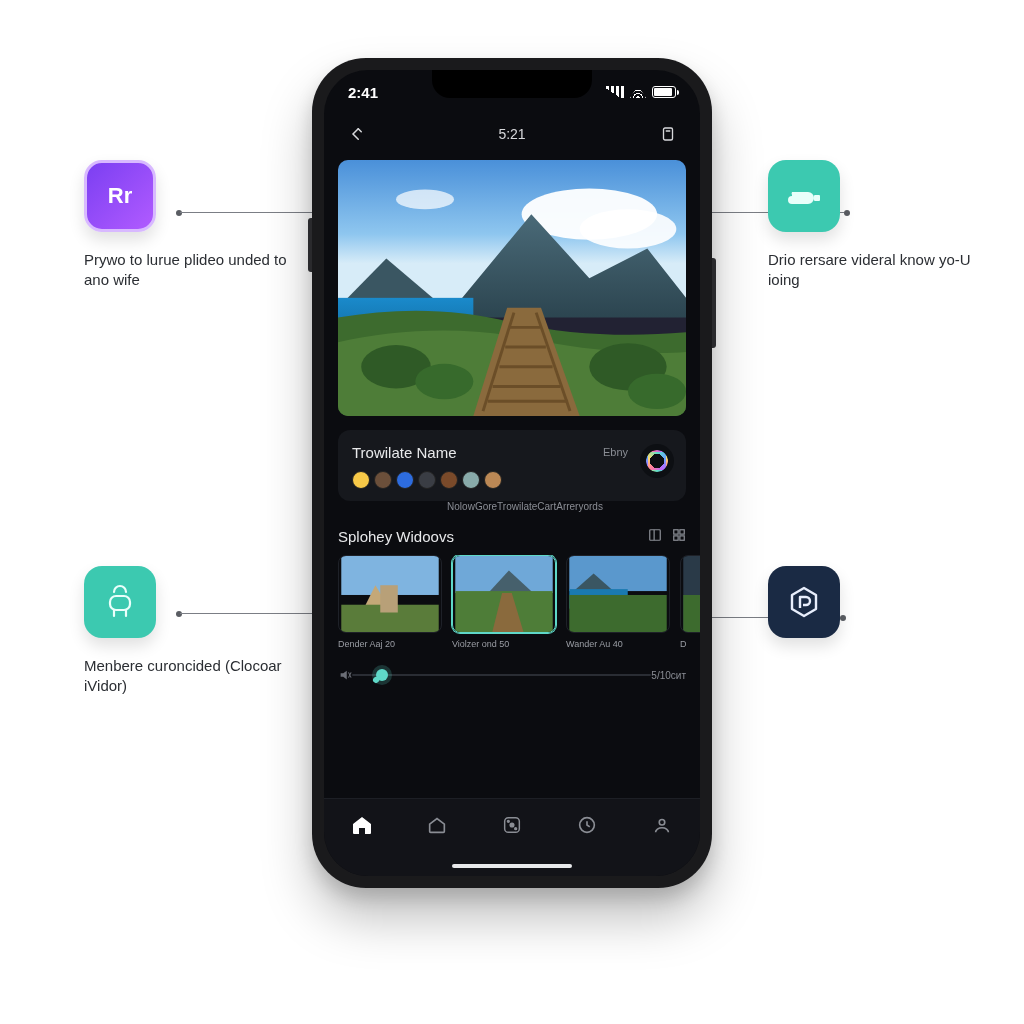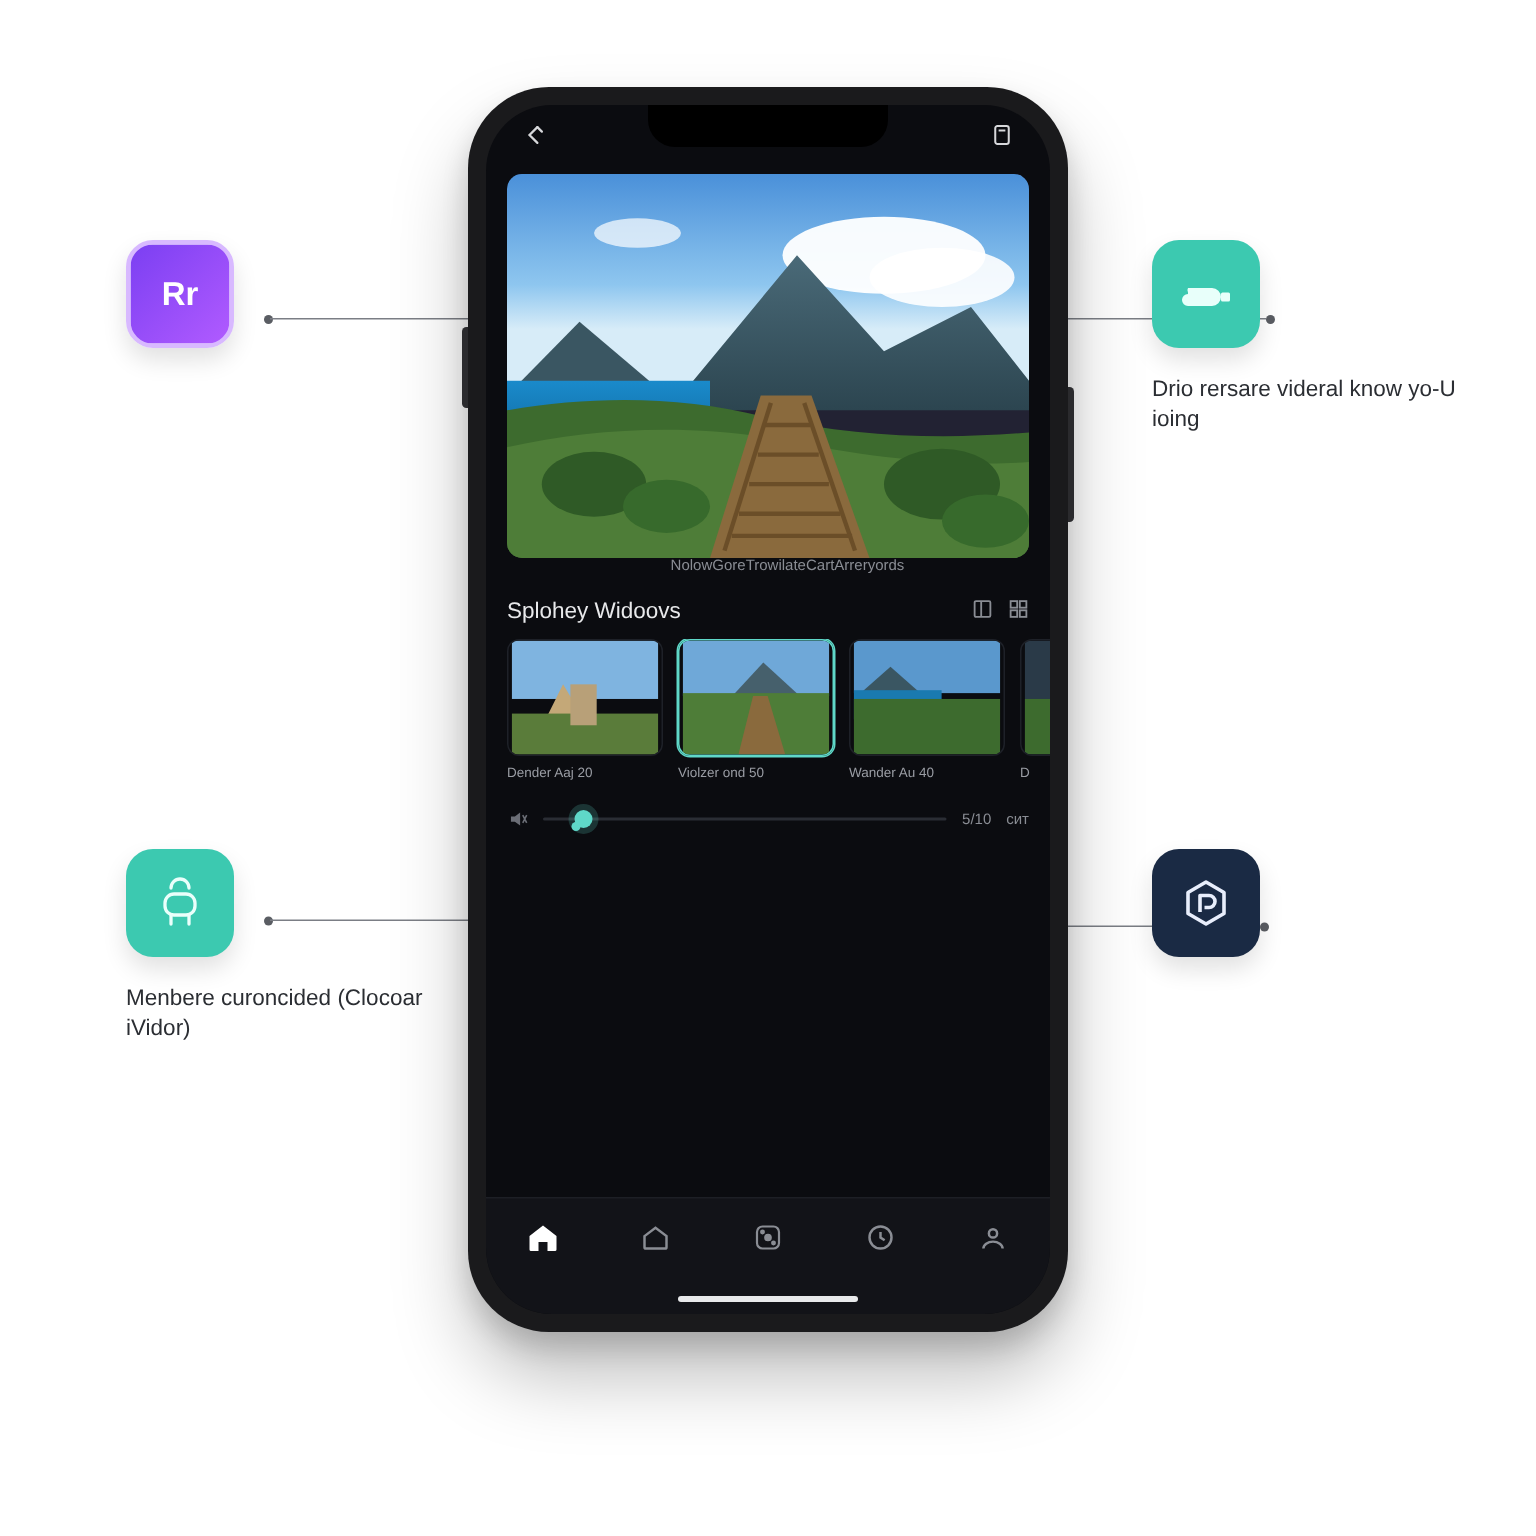--- a/index.html
+++ b/index.html
@@ -130,21 +130,21 @@
   .thumb .img{
     width:104px; height:78px; border-radius:8px; overflow:hidden;
     border:1px solid #1e2128;
   }
   .thumb.selected .img{ border:1.5px solid #5fd8c8; box-shadow:0 0 0 1px #5fd8c8;}
   .thumb .cap{ margin-top:6px; font-size:9px; color:#9a9da4;}
   .thumb svg{width:100%;height:100%;display:block;}
 
   .slider-row{
     margin: 14px 14px 0 14px;
-    display:flex; align-items:center; gap:10px; font-size:10px; color:#8a8d94;
+    display:flex; align-items:center; font-size:10px; color:#8a8d94;
   }
   .slider{ flex:1; height:24px; position:relative;}
   .track{ position:absolute; left:0; right:0; top:50%; height:2px; background:#2a2d34; transform:translateY(-50%); border-radius:2px;}
   .knob{ position:absolute; left:10%; top:50%; width:12px; height:12px; background:#5fd8c8; border-radius:50%; transform:translate(-50%,-50%); box-shadow:0 0 0 4px rgba(95,216,200,0.2);}
   .knob2{ position:absolute; left:8%; top:70%; width:6px; height:6px; background:#5fd8c8; border-radius:50%; transform:translate(-50%,-50%) rotate(45deg);}
   .mute{ width:14px;height:14px; color:#6b6e76;}
 
   .tabbar{
     position:absolute; left:0; right:0; bottom:0;
     height:78px;
@@ -189,20 +189,21 @@
 <div class="dot" style="left:176px; top:611px;"></div>
 <div class="line" style="left:180px; top:613px; width:132px;"></div>
 
 <div class="dot" style="left:840px; top:615px;"></div>
 <div class="line" style="left:712px; top:617px; width:128px;"></div>
 
 <div class="callout c1" style="left:84px; top:160px;">
   <div class="iconbox">
     <span>Rr</span>
   </div>
+  <p>Prywo to lurue plideo unded to ano wife</p>
 </div>
 
 <div class="callout c2" style="left:768px; top:160px;">
   <div class="iconbox">
     <svg viewBox="0 0 40 40" width="40" height="40" fill="#e8fffa">
         <path d="M8 16 h16 a6 6 0 0 1 0 12 h-16 a4 4 0 0 1 0-8 v-1 a3 3 0 0 1 0-3z"></path>
         <rect x="30" y="19" width="6" height="6" rx="1"></rect>
       </svg>
   </div>
   <p>Drio rersare viderаl know yo-U ioing</p>
@@ -225,20 +226,28 @@
       <path d="M20 6 L32 13 V27 L20 34 L8 27 V13 Z"></path>
       <path d="M16 26 V15 h6 a4 4 0 0 1 0 8 h-3"></path>
     </svg>
   </div>
 </div>
 
 <div class="device">
   <div class="screen">
     <div class="notch"></div>
 
+    <div class="status-bar">
+      <span>2:41</span>
+      <div class="status-right">
+        <span class="signal"></span>
+        <span class="wifi"></span>
+        <span class="battery"></span>
+      </div>
+    </div>
 
     <div class="app-header">
       <div class="back-btn">
         <svg viewBox="0 0 24 24" width="18" height="18" fill="none" stroke="#d7d8db" stroke-width="2" stroke-linecap="round">
             <path d="M15 5 L8 12 L15 19"></path>
             <path d="M15 5 L19 9"></path>
           </svg>
       </div>
       <span>5:21</span>
       <div class="save-btn">
@@ -285,20 +294,36 @@
             <path d="M173 190 L215 190"></path>
             <path d="M178 170 L209 170"></path>
           </g>
         <ellipse cx="60" cy="210" rx="36" ry="22" fill="#2f5a26"></ellipse>
         <ellipse cx="110" cy="225" rx="30" ry="18" fill="#376a2c"></ellipse>
         <ellipse cx="300" cy="210" rx="40" ry="24" fill="#2f5a26"></ellipse>
         <ellipse cx="330" cy="235" rx="30" ry="18" fill="#376a2c"></ellipse>
       </svg>
     </div>
 
+    <div class="info-card">
+      <div class="info-title">Trowilate Name</div>
+      <span class="info-badge">Ebny</span>
+      <div class="lens-btn">
+          <div class="lens-ring"></div>
+        </div>
+      <div class="avatars">
+        <span class="a"></span>
+        <span class="a"></span>
+        <span class="a"></span>
+        <span class="a"></span>
+        <span class="a"></span>
+        <span class="a"></span>
+        <span class="a"></span>
+      </div>
+    </div>
 
     <div class="tabs">
       <span>Nolow</span>
       <span>Gore</span>
       <span>Trowilate</span>
       <span>Cart</span>
       <span>Arreryords</span>
     </div>
 
     <div class="section-title">

